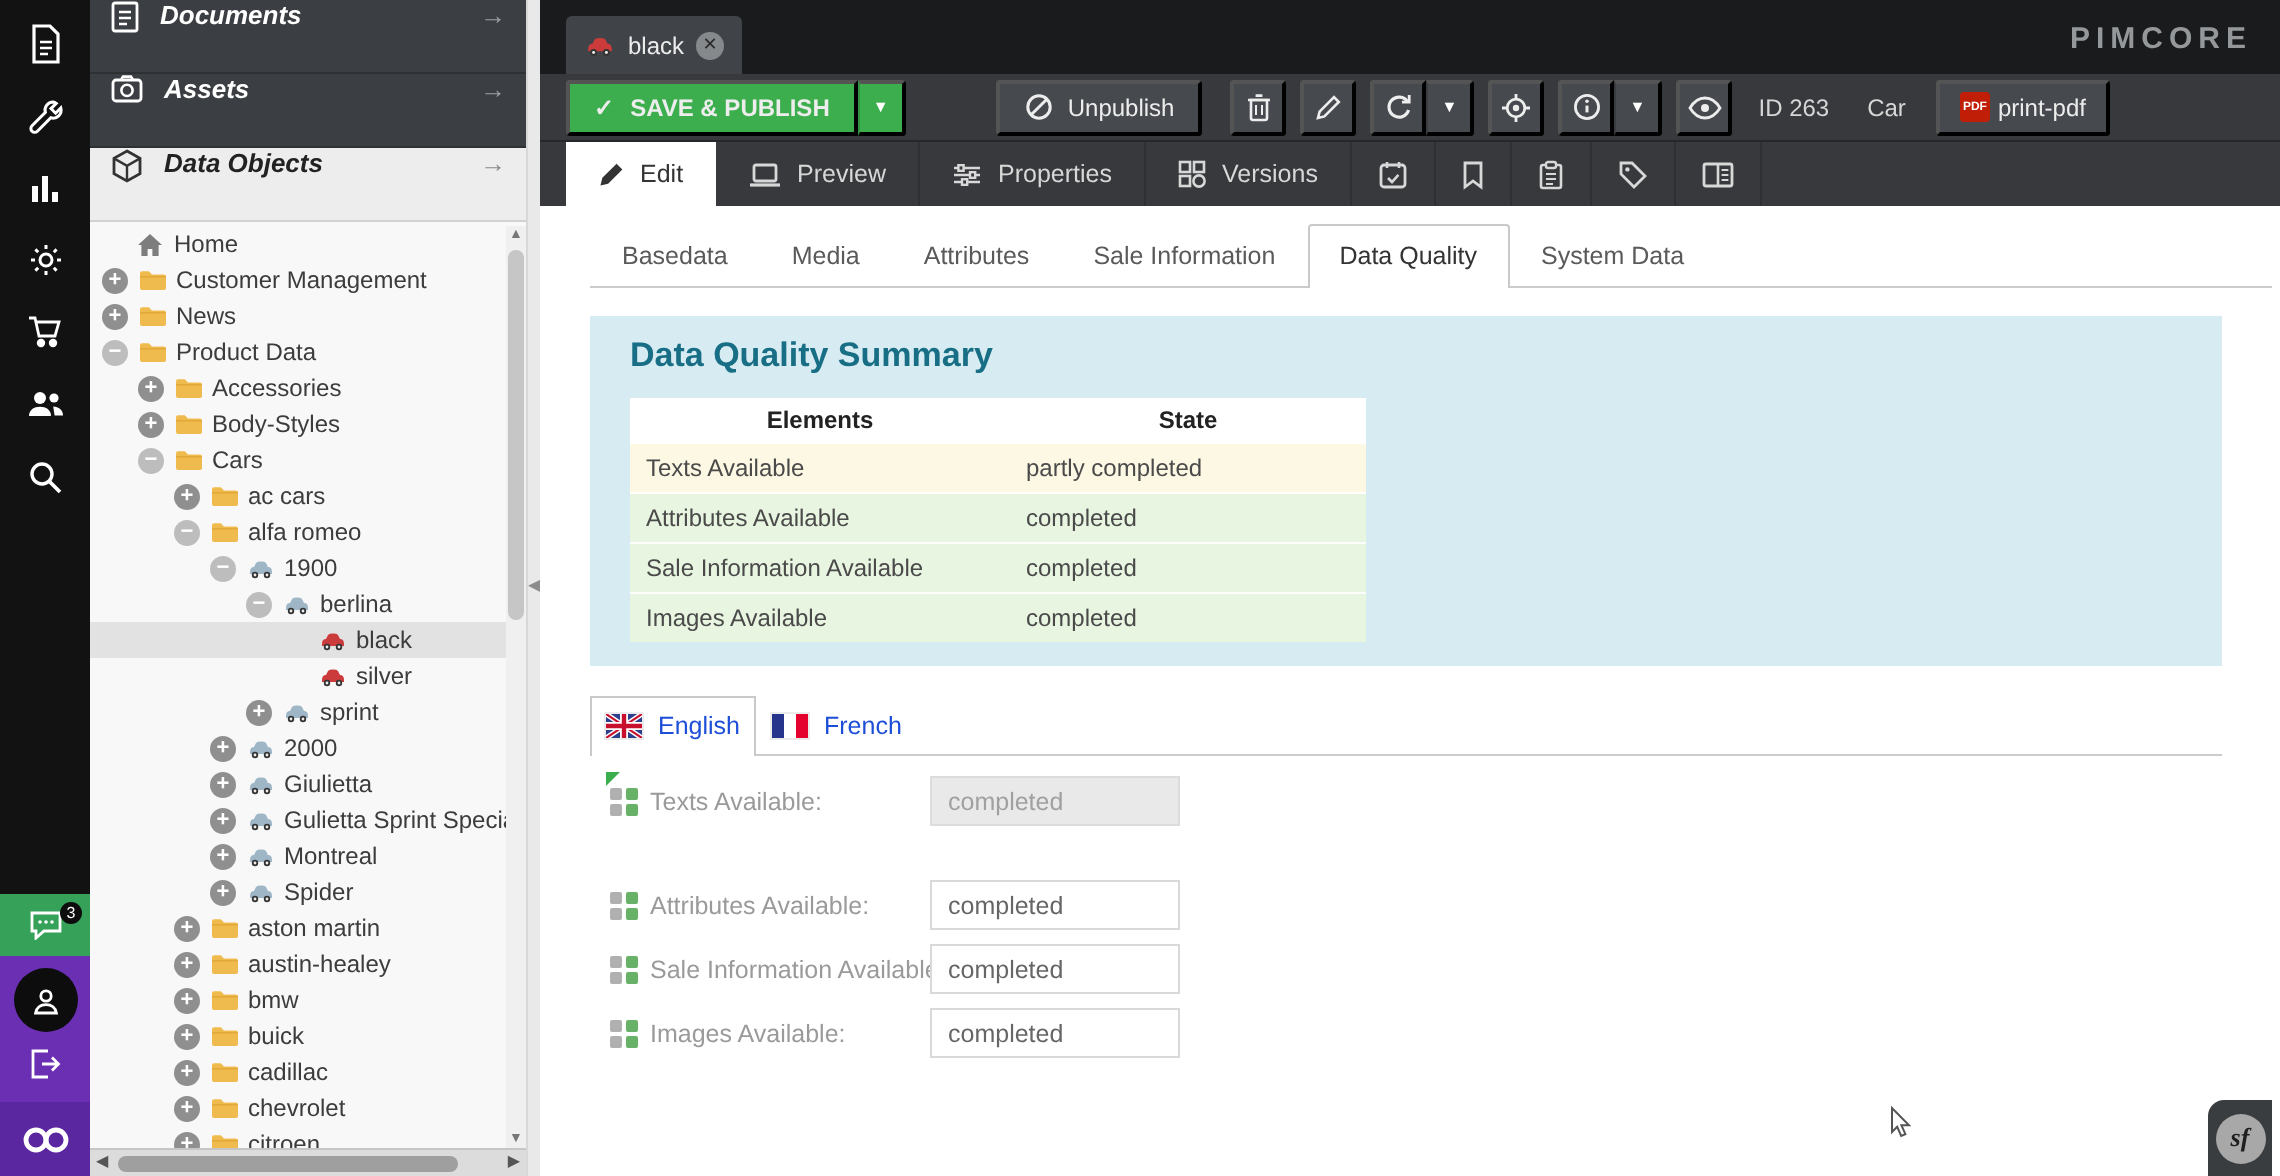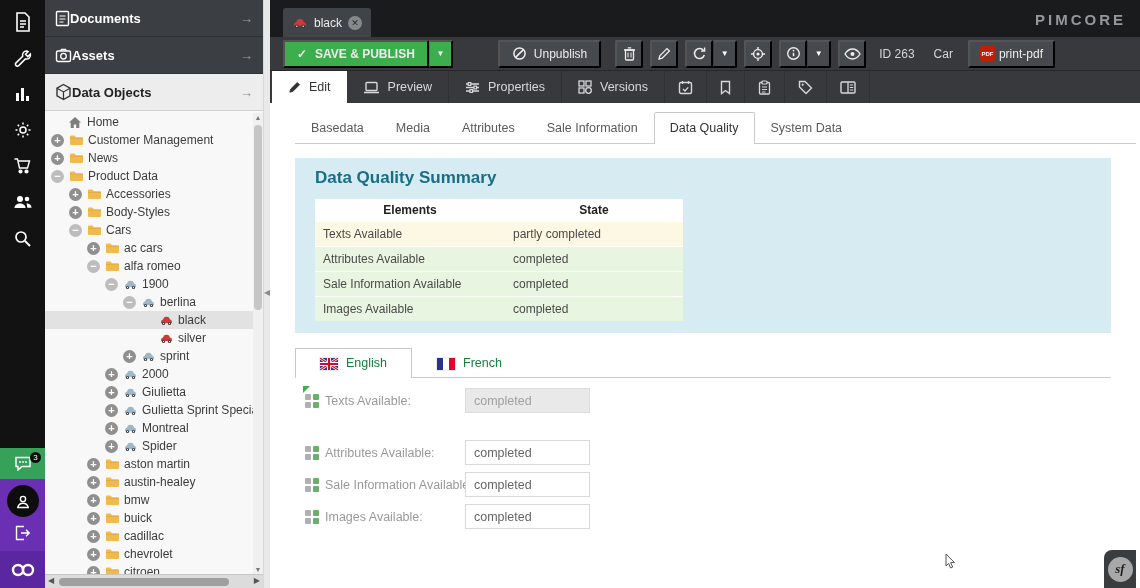--- a/index.html
+++ b/index.html
@@ -11,21 +11,21 @@
   .rail-btn { width:45px; height:36px; display:flex; align-items:center; justify-content:center; color:#fff; }
   .rail-bottom { position:absolute; bottom:0; left:0; width:45px; }
   .rail-chat { height:31px; background:#35a159; display:flex; align-items:center; justify-content:center; position:relative; }
   .chat-badge { position:absolute; right:4px; top:4px; background:#0d0d0d; color:#fff; font-size:8px; width:11px; height:11px; border-radius:50%; display:flex; align-items:center; justify-content:center; }
   .rail-purple { background:#6b2fb3; display:flex; flex-direction:column; align-items:center; padding:6px 0; gap:8px; }
   .avatar-circle { width:32px; height:32px; border-radius:50%; background:#0d0d0d; display:flex; align-items:center; justify-content:center; }
   .rail-logo { height:37px; background:#5b27a0; display:flex; align-items:center; justify-content:center; color:#fff; font-size:22px; font-weight:bold; }
 
   
   .panel { width:218px; flex:none; background:#f8f8f8; display:flex; flex-direction:column; position:relative; }
-  .acc { height:37px; display:flex; align-items:center; padding:0 10px; font-size:13px; font-weight:bold; }
+  .acc { height:37px; display:flex; padding:0 10px; gap:10px; font-size:13px; font-weight:bold;font-style:italic; }
   .acc.dark { background:#3b3e42; color:#fff; border-bottom:1px solid #2e3134; }
   .acc.light { background:#ededed; color:#222; border-bottom:1px solid #d2d2d2; }
   .acc .arrow { margin-left:auto; color:#9aa0a4; font-size:13px; }
   .acc.light .arrow { color:#8a8a8a; }
   .tree { flex:1; overflow:hidden; padding-top:2px; position:relative; background:#f8f8f8; }
   .tree-row { height:18px; display:flex; align-items:center; gap:4px; font-size:12px; color:#3c3c3c; white-space:nowrap; }
   .tree-row.sel { background:#e2e2e2; }
   .exp { width:13px; height:13px; border-radius:50%; color:#fff; font-size:11px; line-height:12px; text-align:center; flex:none; font-weight:bold; }
   .exp.plus { background:#8f8f8f; }
   .exp.minus { background:#bdbdbd; }
@@ -54,41 +54,41 @@
   .tb-group .tb-btn:first-child { border-top-right-radius:0; border-bottom-right-radius:0; }
   .tb-group .tb-btn:last-child { border-top-left-radius:0; border-bottom-left-radius:0; border-left:1px solid #3a3c3f; width:24px; }
   .btn-save { background:#3cae4d; font-weight:bold; padding:0 12px; gap:8px; }
   .btn-save-arrow { background:#3cae4d; width:26px; border-left:1px solid #2f9340 !important; }
   .btn-unpublish { padding:0 12px; gap:7px; }
   .caret { font-size:8px; color:#fff; }
   .tb-text { color:#d6d6d6; font-size:12px; margin:0 6px; }
   .btn-pdf { padding:0 10px; gap:4px; margin-left:2px; }
   .pdf-chip { width:15px; height:15px; background:#c11e07; border-radius:2px; color:#fff; font-size:6px; font-weight:bold; display:flex; align-items:center; justify-content:center; }
 
-  .editbar { height:32px; background:#37393c; display:flex; align-items:stretch; padding-left:2px; flex:none; }
+  .editbar { height:32px; background:#37393c; display:flex; align-items:stretch; padding-left:13px; flex:none; }
   .e-tab { display:flex; align-items:center; gap:8px; padding:0 16px; color:#d8d8d8; font-size:12.5px; border-right:1px solid #2e3033; }
   .e-tab.active { background:#fff; color:#333; border-right:none; }
   .e-tab.icon-only { padding:0 13px; }
 
   .content { flex:1; background:#fff; padding:9px 0 0 25px; position:relative; }
   .ctabs { display:flex; align-items:flex-end; border-bottom:1px solid #cccccc; width:841px; }
   .ctab { padding:8px 15px; font-size:12.5px; color:#5a5a5a; border:1px solid transparent; border-bottom:none; }
   .ctab.active { border-color:#c9c9c9; background:#fff; color:#333; margin-bottom:-1px; padding-bottom:9px; border-top-left-radius:2px; border-top-right-radius:2px; }
 
   .summary-panel { margin-top:14px; width:816px; background:#d7ebf2; padding:10px 20px 12px 20px; }
   .summary-title { color:#186e84; font-size:17px; font-weight:bold; margin-bottom:11px; }
   .sum-table { width:368px; border-collapse:collapse; font-size:12px; }
   .sum-table th { text-align:center; background:#fff; color:#222; padding:4px 8px; font-size:12px; }
   .sum-table td { padding:5px 8px; color:#4a4a4a; border-top:1px solid rgba(255,255,255,.9); }
   .sum-table col.c1 { width:190px; } .sum-table col.c2 { width:178px; }
   tr.row-partly td { background:#fcf8e3; }
   tr.row-done td { background:#e8f5e0; }
 
   .langtabs { display:flex; align-items:flex-end; margin-top:15px; border-bottom:1px solid #cccccc; width:816px; }
-  .ltab { display:flex; align-items:flex-end; gap:8px; padding:7px 24px; font-size:12.5px; color:#15803d; border:1px solid transparent; border-bottom:none; }
+  .ltab { display:flex; align-items:center; gap:8px; padding:7px 7px; font-size:12.5px; color:#1d4ed8; border:1px solid transparent; border-bottom:none; }
   .ltab.active { border-color:#c9c9c9; background:#fff; margin-bottom:-1px; padding-bottom:8px; }
   .flag { width:18px; height:12px; display:block; flex:none; box-shadow:0 0 0 1px rgba(0,0,0,.08); }
 
   .fields { margin-top:10px; padding-left:10px; position:relative; }
   .corner-mark { position:absolute; left:8px; top:-2px; width:0; height:0; border-left:7px solid #3cae4d; border-bottom:7px solid transparent; }
   .field-row { position:relative; height:25px; display:flex; align-items:center; gap:6px; margin-bottom:7px; }
   .field-row.first { margin-bottom:27px; }
   .field-label { font-size:12.5px; color:#9a9a9a; }
   .field-input { position:absolute; left:160px; width:125px; height:25px; border:1px solid #d9d9d9; background:#fff; font-size:12.5px; color:#666; padding:0 8px; font-family:"Liberation Sans",sans-serif; }
   .field-input.disabled { background:#e9e9e9; color:#a0a0a0; border-color:#dcdcdc; }

